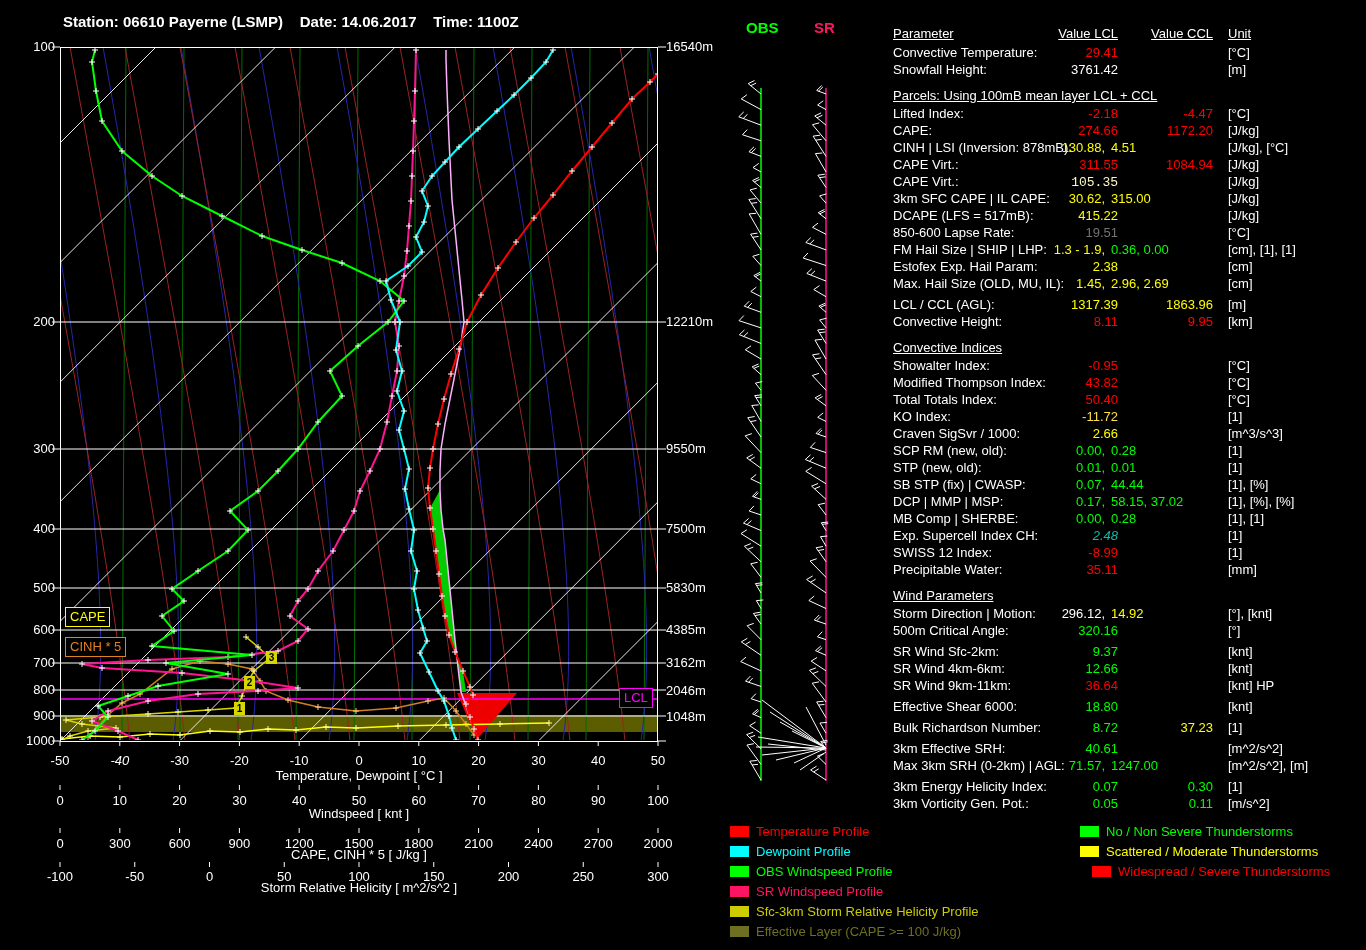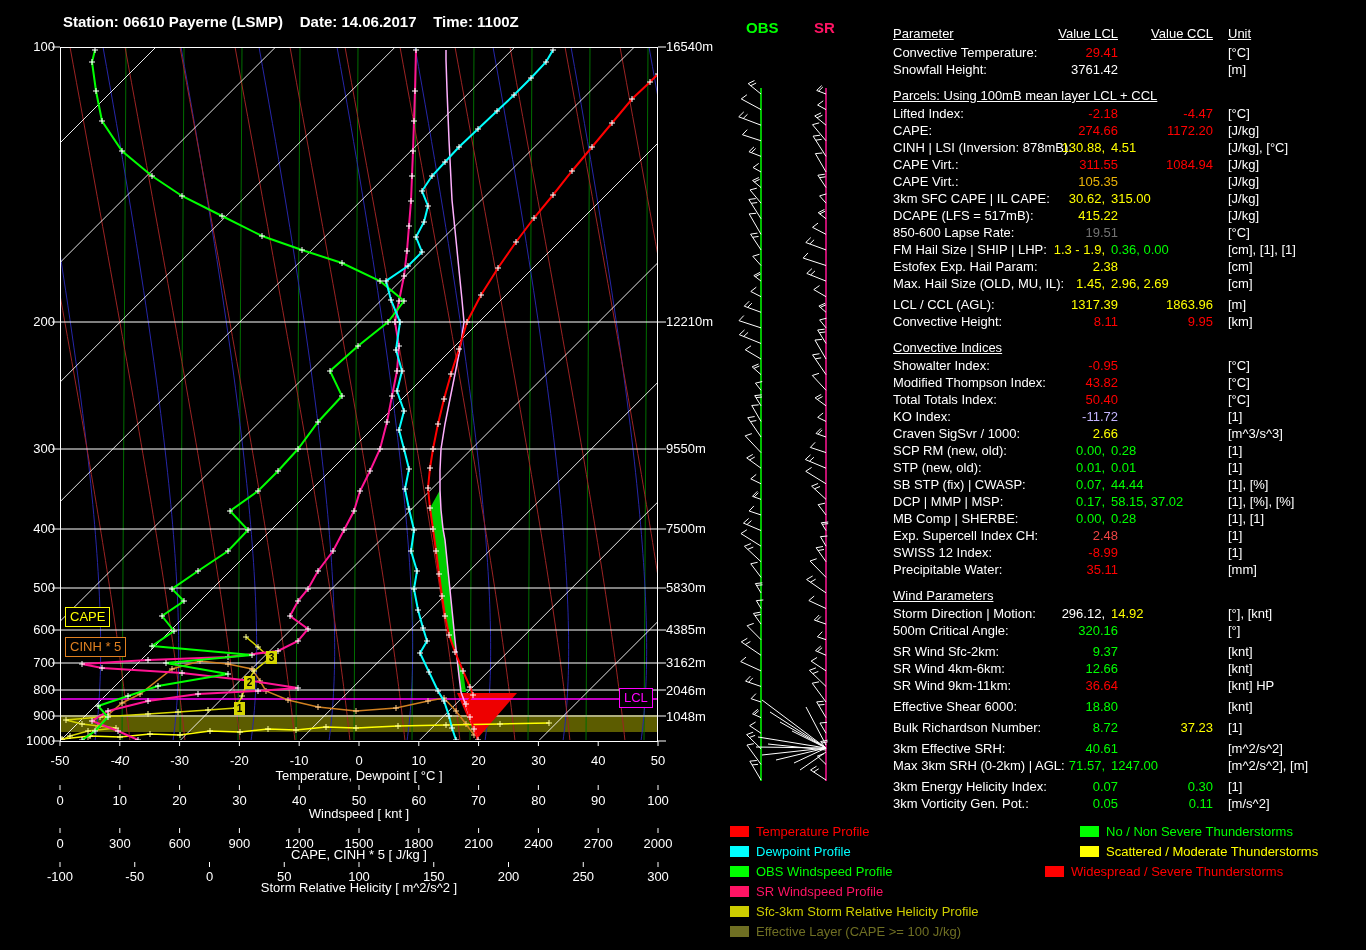--- a/index.html
+++ b/index.html
@@ -758,21 +758,21 @@
         <span class="tunit">[J/kg], [°C]</span>
       </div>
       <div class="trow">
         <span class="tlabel">CAPE Virt.:</span>
         <span class="tlcl"><span style="color: rgb(255, 0, 0);">311.55</span></span>
         <span class="tccl"><span style="color: rgb(255, 0, 0);">1084.94</span></span>
         <span class="tunit">[J/kg]</span>
       </div>
       <div class="trow">
         <span class="tlabel">CAPE Virt.:</span>
-        <span class="tlcl"><span style="color: #eab308;">105.35</span></span>
+        <span class="tlcl"><span style="color: #fef9c3; font-family: Liberation Mono, monospace;">105.35</span></span>
         <span class="tunit">[J/kg]</span>
       </div>
       <div class="trow">
         <span class="tlabel">3km SFC CAPE | IL CAPE:</span>
         <span class="tlcl short"><span style="color: rgb(255, 255, 0);">30.62,</span></span>
         <span class="tcont"><span style="color: rgb(255, 255, 0);">315.00</span></span>
         <span class="tunit">[J/kg]</span>
       </div>
       <div class="trow">
         <span class="tlabel">DCAPE (LFS = 517mB):</span>
@@ -824,21 +824,21 @@
         <span class="tlcl"><span style="color: rgb(255, 0, 0);">43.82</span></span>
         <span class="tunit">[°C]</span>
       </div>
       <div class="trow">
         <span class="tlabel">Total Totals Index:</span>
         <span class="tlcl"><span style="color: rgb(255, 0, 0);">50.40</span></span>
         <span class="tunit">[°C]</span>
       </div>
       <div class="trow">
         <span class="tlabel">KO Index:</span>
-        <span class="tlcl"><span style="color: #c4b5fd; margin-top: 16px;">-11.72</span></span>
+        <span class="tlcl"><span style="color: #fde047; margin-top: 16px;">-11.72</span></span>
         <span class="tunit">[1]</span>
       </div>
       <div class="trow">
         <span class="tlabel">Craven SigSvr / 1000:</span>
         <span class="tlcl"><span style="color: rgb(255, 255, 0);">2.66</span></span>
         <span class="tunit">[m^3/s^3]</span>
       </div>
       <div class="trow">
         <span class="tlabel">SCP RM (new, old):</span>
         <span class="tlcl short"><span style="color: rgb(0, 255, 0);">0.00,</span></span>
@@ -864,21 +864,21 @@
         <span class="tunit">[1], [%], [%]</span>
       </div>
       <div class="trow">
         <span class="tlabel">MB Comp | SHERBE:</span>
         <span class="tlcl short"><span style="color: rgb(0, 255, 0);">0.00,</span></span>
         <span class="tcont"><span style="color: rgb(0, 255, 0);">0.28</span></span>
         <span class="tunit">[1], [1]</span>
       </div>
       <div class="trow">
         <span class="tlabel">Exp. Supercell Index CH:</span>
-        <span class="tlcl"><span style="color: #ef4444;">2.48</span></span>
+        <span class="tlcl"><span style="color: #14b8a6; font-style: italic;">2.48</span></span>
         <span class="tunit">[1]</span>
       </div>
       <div class="trow">
         <span class="tlabel">SWISS 12 Index:</span>
         <span class="tlcl"><span style="color: rgb(255, 0, 0);">-8.99</span></span>
         <span class="tunit">[1]</span>
       </div>
       <div class="trow">
         <span class="tlabel">Precipitable Water:</span>
         <span class="tlcl"><span style="color: rgb(255, 0, 0);">35.11</span></span>
@@ -950,15 +950,15 @@
       <div class="legend-row" style="left: 730px; top: 824px;"><span class="swatch" style="background: rgb(255, 0, 0);"></span><span class="legend-text" style="color: rgb(255, 0, 0);">Temperature Profile</span></div>
       <div class="legend-row" style="left: 730px; top: 844px;"><span class="swatch" style="background: rgb(0, 255, 255);"></span><span class="legend-text" style="color: rgb(0, 255, 255);">Dewpoint Profile</span></div>
       <div class="legend-row" style="left: 730px; top: 864px;"><span class="swatch" style="background: rgb(0, 255, 0);"></span><span class="legend-text" style="color: rgb(0, 255, 0);">OBS Windspeed Profile</span></div>
       <div class="legend-row" style="left: 730px; top: 884px;"><span class="swatch" style="background: rgb(255, 20, 100);"></span><span class="legend-text" style="color: rgb(255, 20, 100);">SR Windspeed Profile</span></div>
       <div class="legend-row" style="left: 730px; top: 904px;"><span class="swatch" style="background: rgb(204, 204, 0);"></span><span class="legend-text" style="color: rgb(204, 204, 0);">Sfc-3km Storm Relative Helicity Profile</span></div>
       <div class="legend-row" style="left: 730px; top: 924px;"><span class="swatch" style="background: rgb(111, 111, 35);"></span><span class="legend-text" style="color: rgb(111, 111, 35);">Effective Layer (CAPE &gt;= 100 J/kg)</span></div>
     </div>
   <div class="abs" id="legend-right">
       <div class="legend-row" style="left: 1080px; top: 824px;"><span class="swatch" style="background: rgb(0, 255, 0);"></span><span class="legend-text" style="color: rgb(0, 255, 0);">No / Non Severe Thunderstorms</span></div>
       <div class="legend-row" style="left: 1080px; top: 844px;"><span class="swatch" style="background: rgb(255, 255, 0);"></span><span class="legend-text" style="color: rgb(255, 255, 0);">Scattered / Moderate Thunderstorms</span></div>
-      <div class="legend-row" style="left: 1033px; top: 864px; padding-left: 12px;"><span class="swatch" style="background: rgb(255, 0, 0);"></span><span class="legend-text" style="color: rgb(255, 0, 0);">Widespread / Severe Thunderstorms</span></div>
+      <div class="legend-row" style="left: 1080px; top: 864px; padding-left: 12px;"><span class="swatch" style="background: rgb(255, 0, 0);"></span><span class="legend-text" style="color: rgb(255, 0, 0);">Widespread / Severe Thunderstorms</span></div>
     </div>
 </div>
 
 </body></html>

